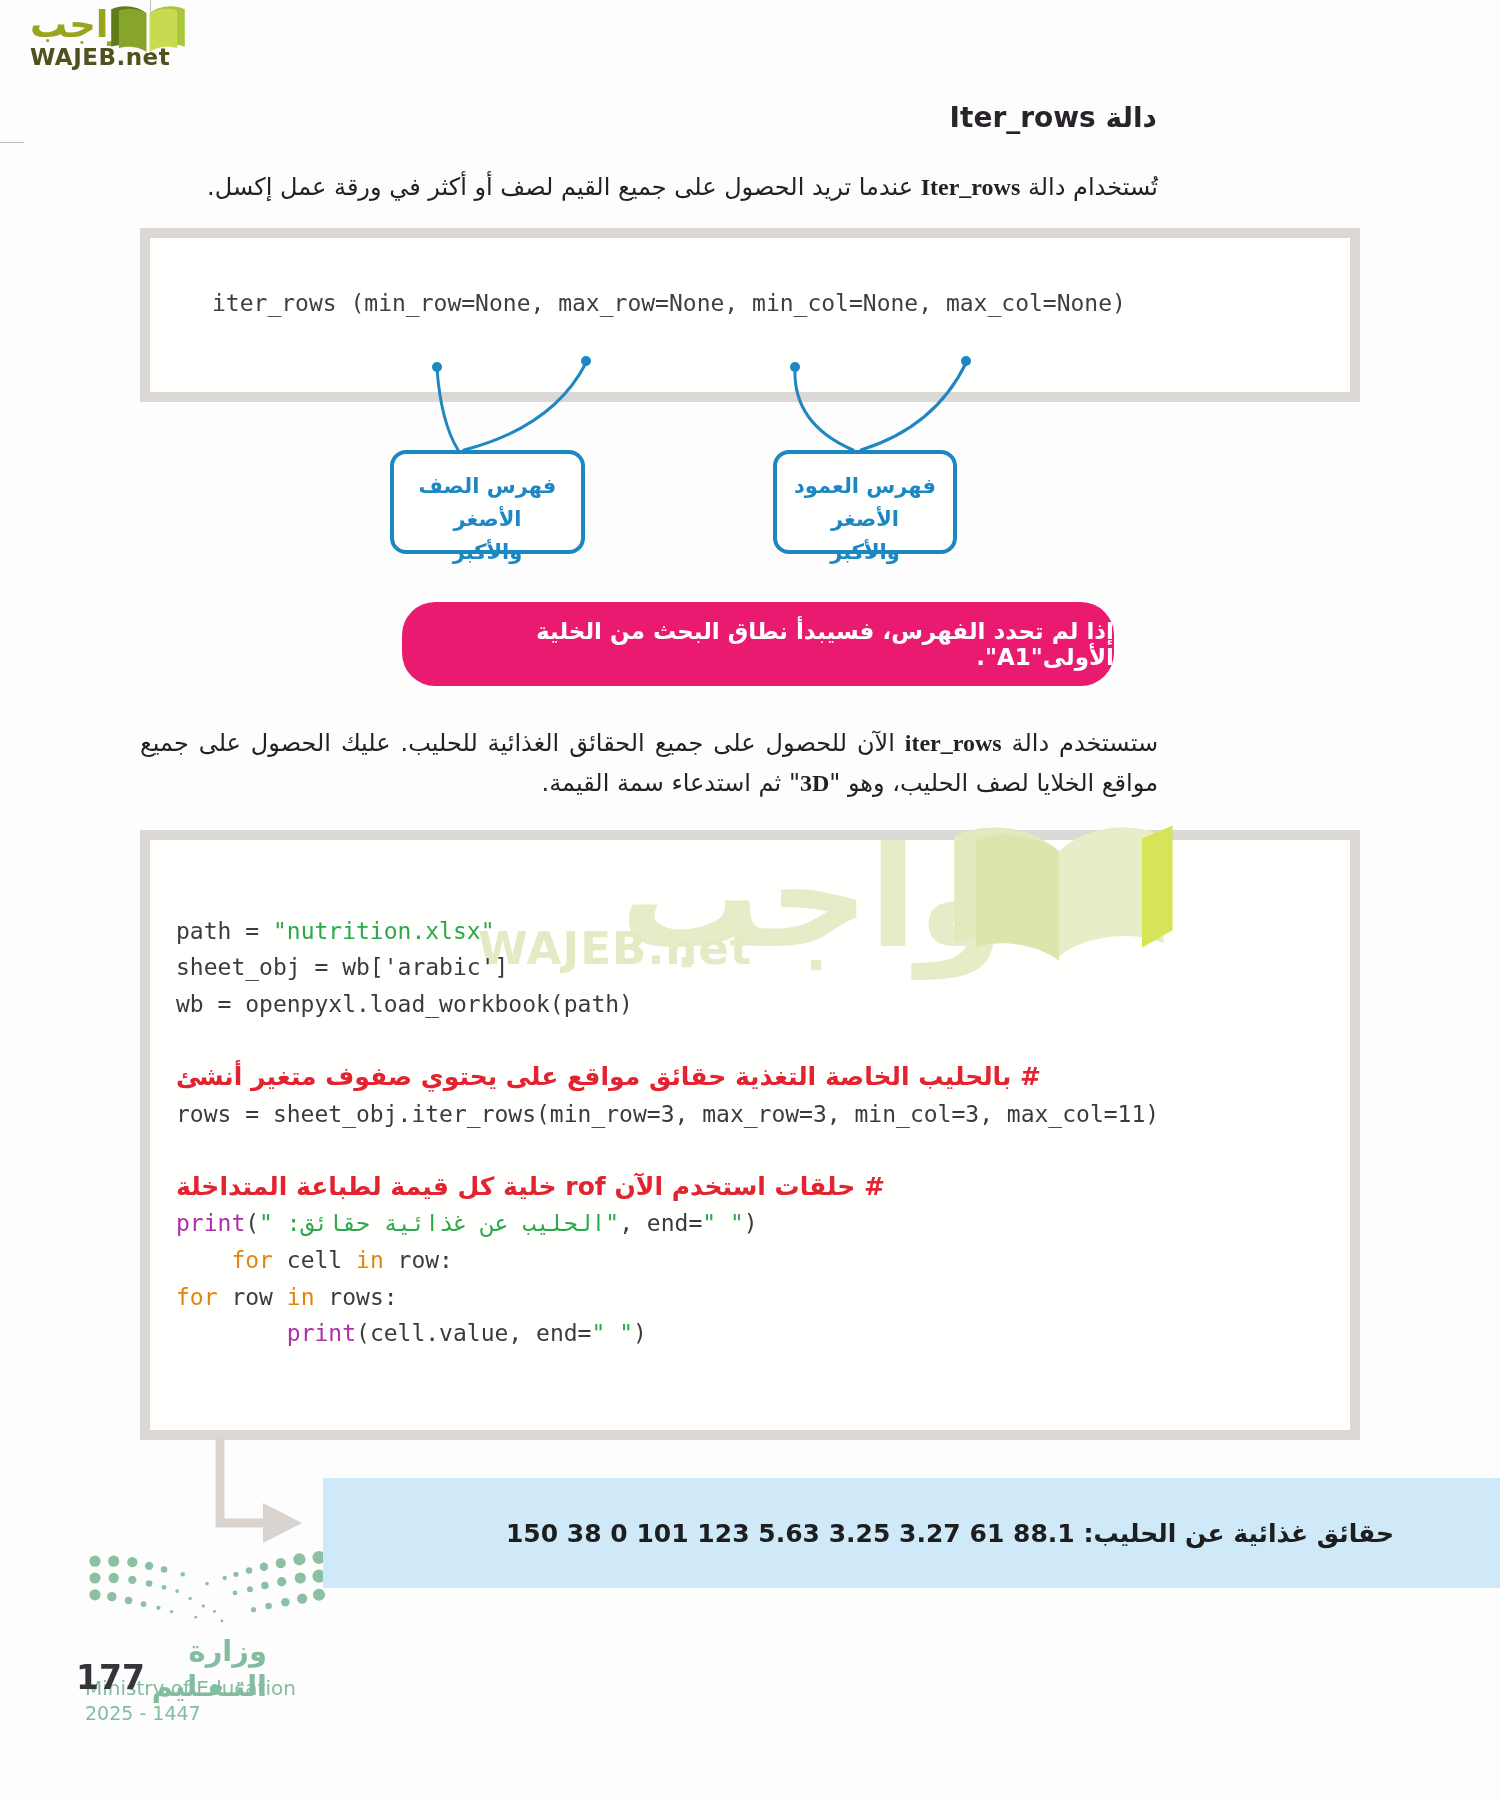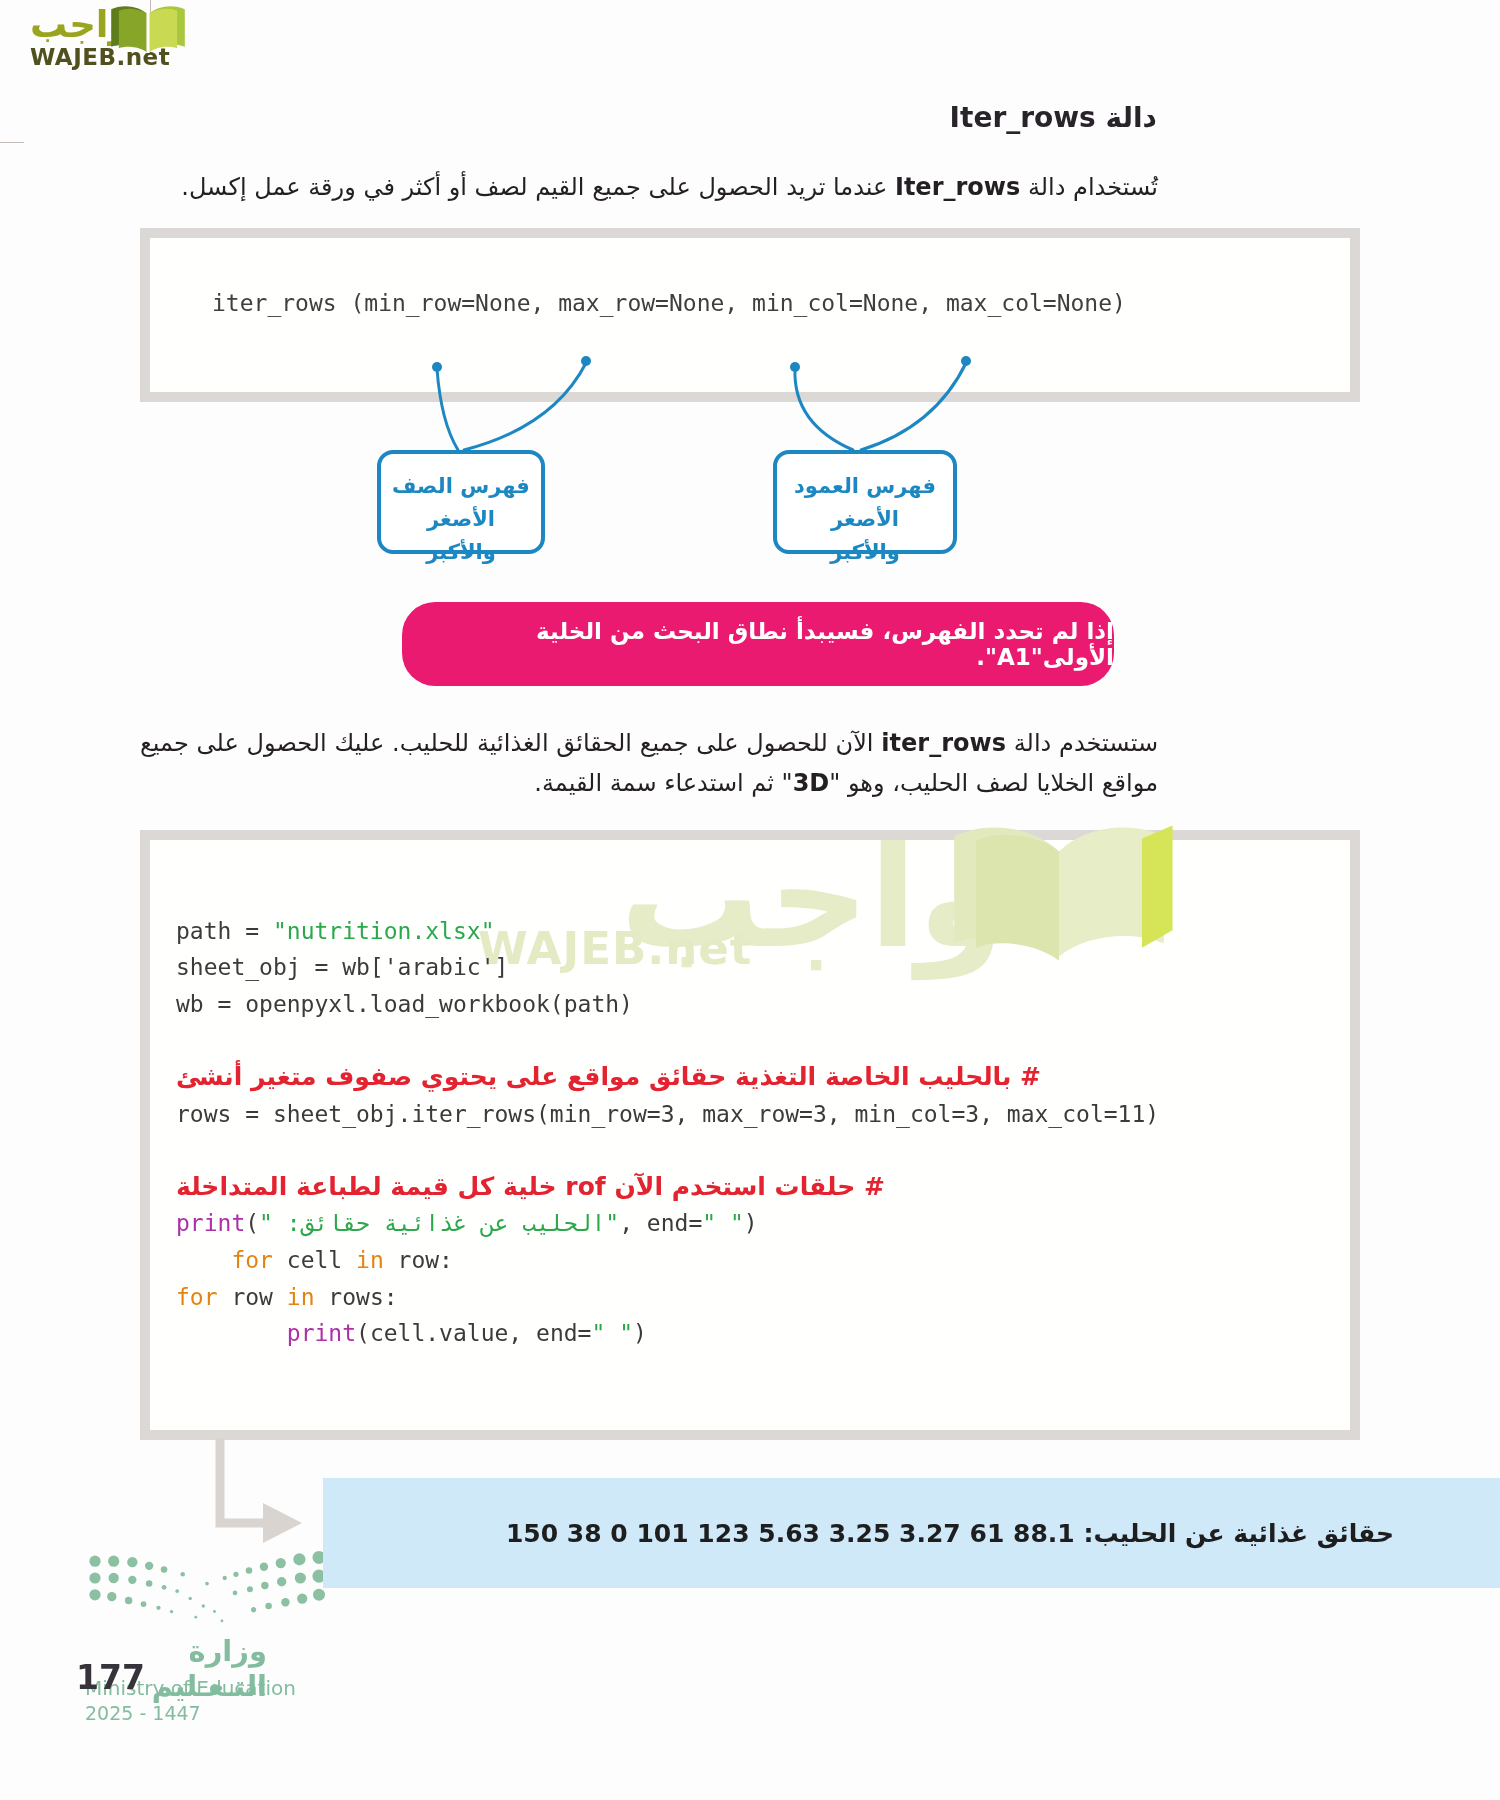--- a/index.html
+++ b/index.html
@@ -11,21 +11,21 @@
   .mark{position:absolute;background:#c3bcb8;}
 
   
   .brand-ar{position:absolute;left:30px;top:6px;font-size:37px;font-weight:bold;color:#9aa51f;line-height:1;}
   .brand-en{position:absolute;left:30px;top:44px;font-size:23px;font-weight:bold;color:#50511d;letter-spacing:.5px;}
 
   
   .heading{position:absolute;right:343px;top:101px;font-size:28px;font-weight:bold;color:#29232a;direction:rtl;}
   .para{position:absolute;left:140px;width:1018px;direction:rtl;text-align:justify;
         font-size:24px;line-height:40px;color:#241f23;}
-  .para b{font-weight:bold;}
+  .para b{font-weight:bold;font-family:Liberation Serif, serif;}
   #para1{top:143px;}
   #para2{top:699px;}
 
   
   .graybox{position:absolute;left:140px;width:1220px;box-sizing:border-box;
            border:10px solid #dcd8d6;background:#fffffe;}
   #sigbox{top:228px;height:174px;}
   #mainbox{top:830px;height:610px;}
   .code,.code-line{font-family:"DejaVu Sans Mono",monospace;}
   #sig-code{position:absolute;left:176px;top:290px;font-size:23px;color:#3f3f3f;white-space:pre;z-index:4;margin-left:36px;}
@@ -34,21 +34,21 @@
   .tok-kw{color:var(--kw,#e5830f);}
   .tok-str{color:var(--str,#2aa84a);}
   .tok-fn{color:var(--fn,#ae2fa8);}
   .tok-pl{color:var(--pl,#3b3b3b);}
   .tok-com{color:var(--com,#e42330);font-family:"DejaVu Sans",sans-serif;font-size:25px;font-weight:bold;}
 
   
   .callout{position:absolute;top:450px;height:104px;box-sizing:border-box;background:#fff;
            border:4px solid #1d87c2;border-radius:16px;color:#1d87c2;font-weight:bold;
            font-size:21px;line-height:33px;text-align:center;direction:rtl;padding-top:16px;z-index:3;}
-  #callout-row{left:377px;width:168px;}
+  #callout-row{left:390px;width:195px;}
   #callout-col{left:773px;width:184px;}
 
   
   .banner{position:absolute;left:402px;top:602px;width:712px;height:84px;background:#ea1a70;
           border-radius:33px;color:#ffffff;font-size:23px;font-weight:bold;direction:rtl;
           display:flex;align-items:center;justify-content:center;z-index:3;}
 
   
   .wm{position:absolute;z-index:2;pointer-events:none;}
   #wm-arabic{left:620px;top:828px;font-size:140px;line-height:1;font-weight:bold;color:#e6ecc8;}

